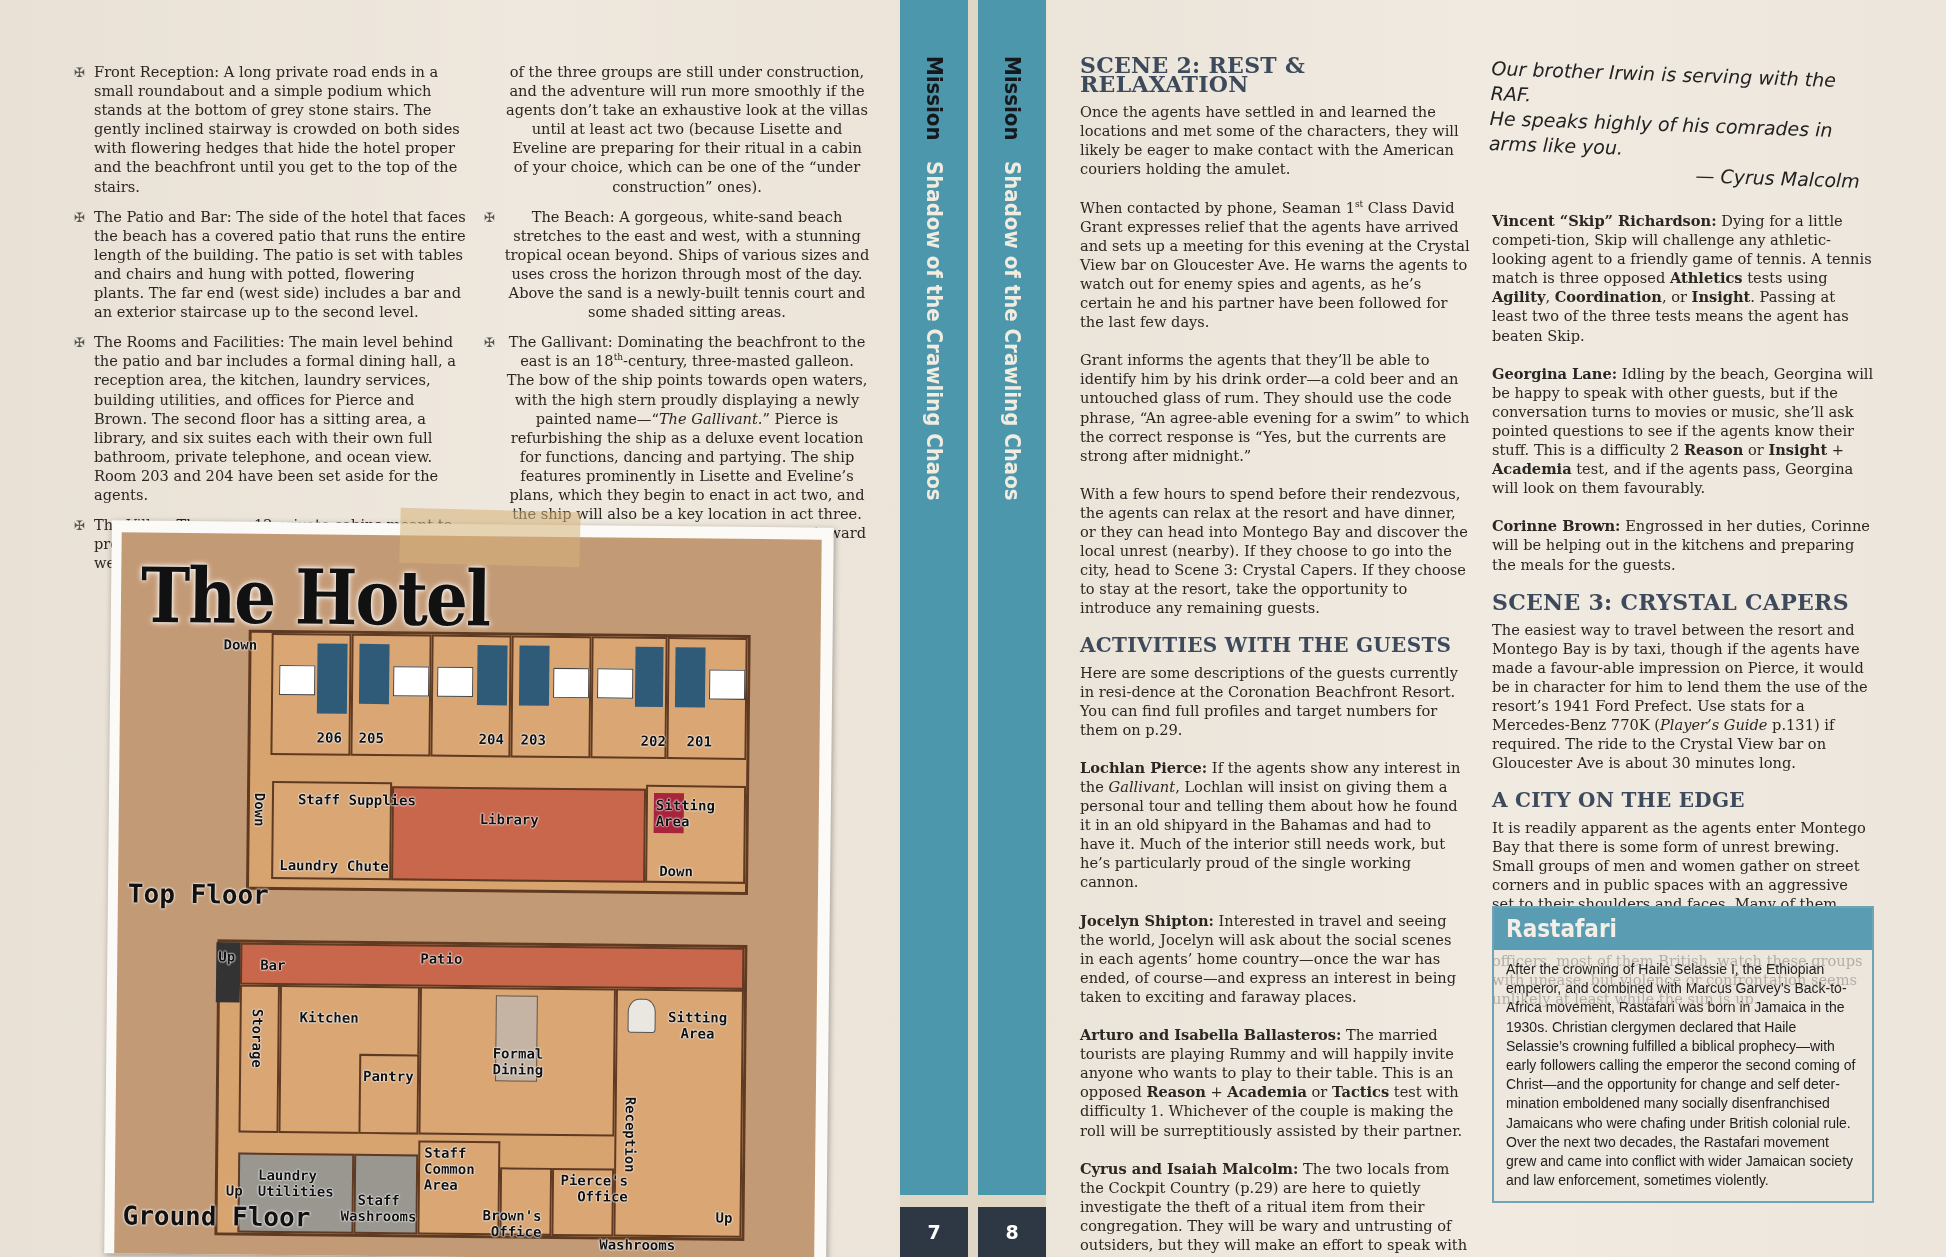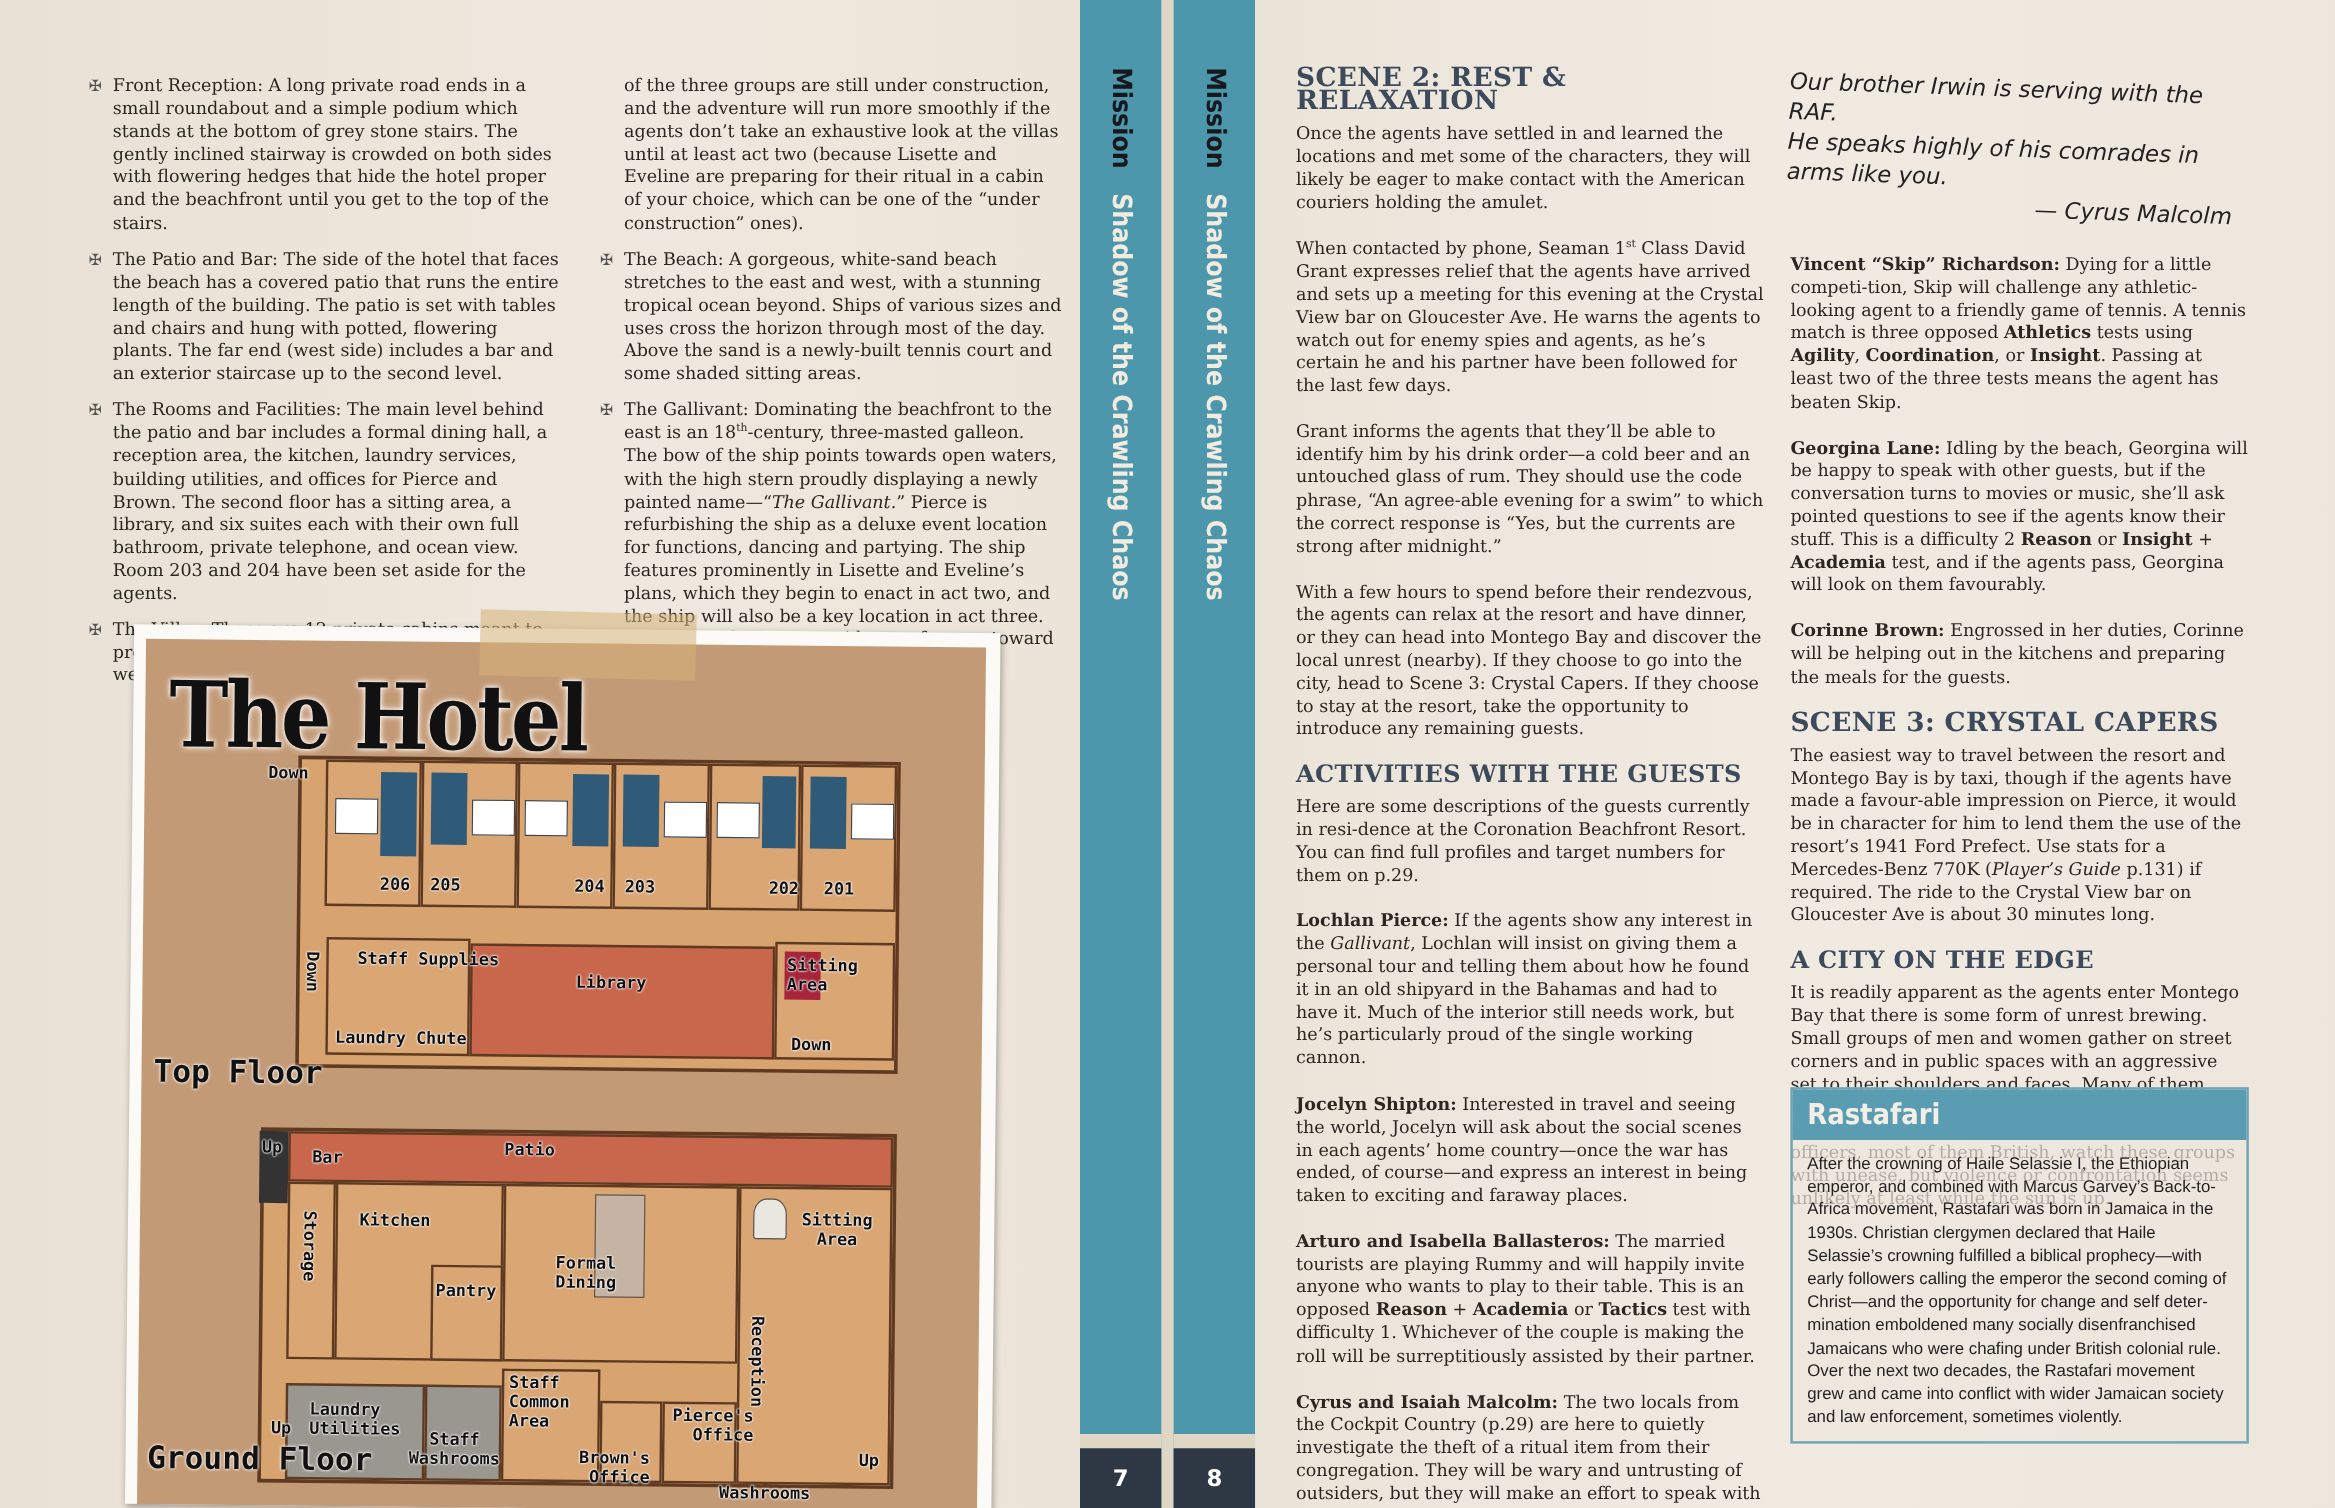--- a/index.html
+++ b/index.html
@@ -64,21 +64,21 @@
     <div class="bullet">
       <span class="mark">✠</span>
       <p>The Rooms and Facilities: The main level behind the patio and bar includes a formal dining hall, a reception area, the kitchen, laundry services, building utilities, and offices for Pierce and Brown. The second floor has a sitting area, a library, and six suites each with their own full bathroom, private telephone, and ocean view. Room 203 and 204 have been set aside for the agents.</p>
     </div>
     <div class="bullet">
       <span class="mark">✠</span>
       <p>The Villas: These are 12 private cabins meant to provide an additional luxury experience for wealthy guests. Two</p>
     </div>
   </div>
 
-  <div class="col" style="left:500px;top:62px;width:386px;">
+  <div class="col" style="left:484px;top:62px;width:386px;text-align:center;">
     <div class="bullet" style="padding-left:20px">
       <p>of the three groups are still under construction, and the adventure will run more smoothly if the agents don’t take an exhaustive look at the villas until at least act two (because Lisette and Eveline are preparing for their ritual in a cabin of your choice, which can be one of the “under construction” ones).</p>
     </div>
     <div class="bullet">
       <span class="mark">✠</span>
       <p>The Beach: A gorgeous, white-sand beach stretches to the east and west, with a stunning tropical ocean beyond. Ships of various sizes and uses cross the horizon through most of the day. Above the sand is a newly-built tennis court and some shaded sitting areas.</p>
     </div>
     <div class="bullet">
       <span class="mark">✠</span>
       <p><span>The Gallivant: Dominating the beachfront to the east is an 18</span><sup>th</sup><span>-century, three-masted galleon. The bow of the ship points towards open waters, with the high stern proudly displaying a newly painted name—“</span><i>The Gallivant.</i><span>” Pierce is refurbishing the ship as a deluxe event location for functions, dancing and partying. The ship features prominently in Lisette and Eveline’s plans, which they begin to enact in act two, and the ship will also be a key location in act three. In act one, there is no evidence of any untoward activity aboard it.</span></p>
@@ -154,21 +154,21 @@
         <div class="room" style="left:200px;top:196px;width:82px;height:94px;"></div>
         <div class="room" style="left:282px;top:222px;width:52px;height:68px;"></div>
         <div class="room" style="left:334px;top:222px;width:62px;height:68px;"></div>
 
         <span class="rlabel" style="left:-2px;top:6px;">Up</span>
         <span class="rlabel" style="left:40px;top:14px;">Bar</span>
         <span class="rlabel" style="left:200px;top:6px;">Patio</span>
         <span class="rlabel v" style="left:30px;top:66px;">Storage</span>
         <span class="rlabel" style="left:80px;top:66px;">Kitchen</span>
         <span class="rlabel" style="left:144px;top:124px;">Pantry</span>
-        <span class="rlabel" style="left:234px;top:100px;white-space:normal;width:70px;text-align:center;">Formal Dining</span>
+        <span class="rlabel" style="left:254px;top:100px;white-space:normal;width:70px;text-align:right;">Formal Dining</span>
         <span class="rlabel" style="left:446px;top:62px;white-space:normal;width:64px;text-align:center;">Sitting Area</span>
         <span class="rlabel v" style="left:404px;top:150px;">Reception</span>
         <span class="rlabel" style="left:40px;top:224px;white-space:normal;width:80px;">Laundry Utilities</span>
         <span class="rlabel" style="left:8px;top:240px;">Up</span>
         <span class="rlabel" style="left:116px;top:248px;white-space:normal;width:90px;text-align:center;">Staff Washrooms</span>
         <span class="rlabel" style="left:206px;top:200px;white-space:normal;width:60px;">Staff Common Area</span>
         <span class="rlabel" style="left:254px;top:262px;white-space:normal;width:70px;text-align:right;">Brown's Office</span>
         <span class="rlabel" style="left:340px;top:226px;white-space:normal;width:70px;text-align:right;">Pierce's Office</span>
         <span class="rlabel" style="left:382px;top:290px;">Washrooms</span>
         <span class="rlabel" style="left:498px;top:262px;">Up</span>

